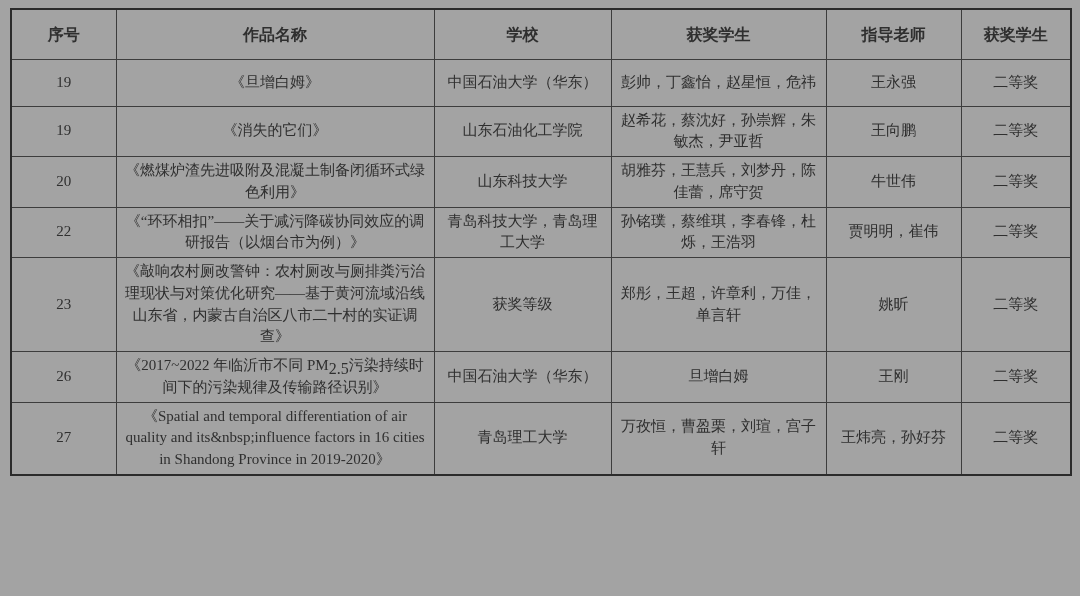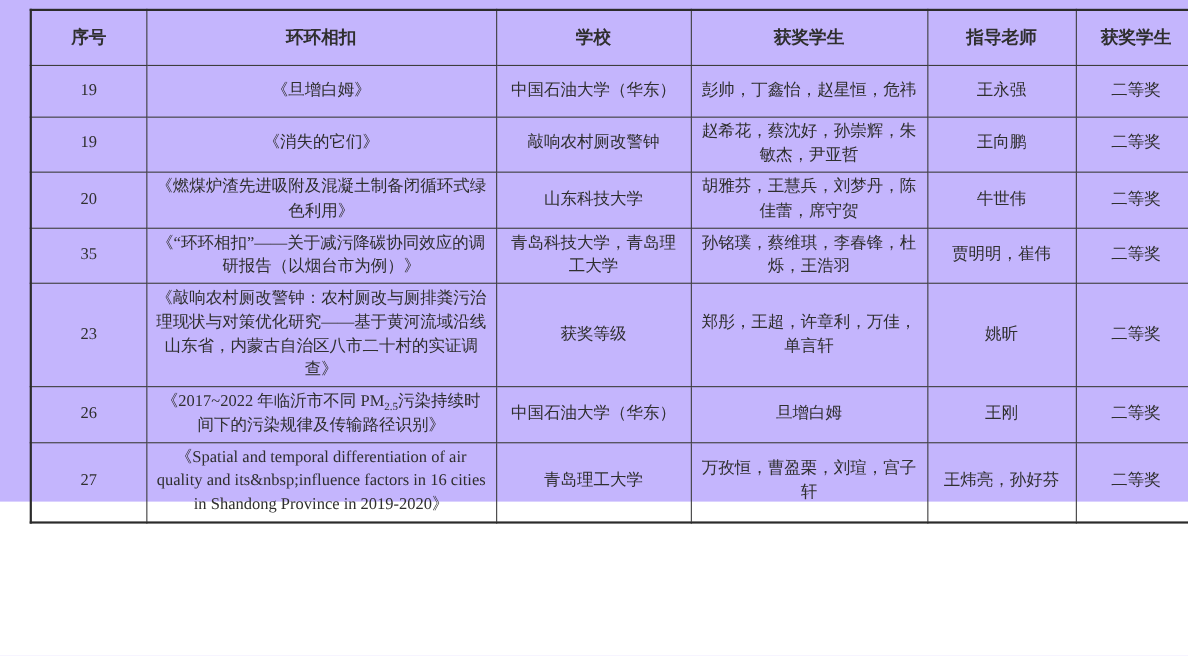--- a/index.html
+++ b/index.html
@@ -6,24 +6,24 @@
     margin: 0;
     padding: 0;
     background: #ffffff;
     width: 1080px;
     height: 596px;
     overflow: hidden;
     font-family: "Liberation Serif", "DejaVu Serif", serif;
   }
   .page {
     width: 1080px;
-    height: 456px;
+    height: 596px;
     box-sizing: border-box;
-    padding: 8px 10px 6px 27px;
-    background: #c4b5fd;
+    padding: 8px 10px 6px 10px;
+    background: #a3a3a3;
   }
   table.awards {
     border-collapse: collapse;
     table-layout: fixed;
     width: 1060px;
     color: #2f2f2f;
   }
   table.awards col.c-no       { width: 105px; }
   table.awards col.c-title    { width: 318px; }
   table.awards col.c-school   { width: 177px; }
@@ -43,74 +43,74 @@
   }
   table.awards { border: 2px solid #2b2b2b; }
   table.awards thead tr { height: 50px; }
   table.awards thead th {
     font-weight: bold;
     font-size: 16px;
     font-family: "Liberation Sans", "DejaVu Sans", sans-serif;
   }
   table.awards tbody tr { height: 47px; }
   table.awards td sub {
-    font-size: 10px;
+    font-size: 16px;
     line-height: 0;
   }
 </style>
 </head>
 <body>
 
 <div class="page">
   <table class="awards">
     <colgroup>
       <col class="c-no">
         <col class="c-title">
         <col class="c-school">
       <col class="c-students">
         <col class="c-teachers">
         <col class="c-award">
     </colgroup>
     <thead>
       <tr id="header-row">
           <th>序号</th>
-          <th>环环相扣</th>
+          <th>作品名称</th>
           <th>学校</th>
           <th>获奖学生</th>
           <th>指导老师</th>
           <th>获奖学生</th>
         </tr>
     </thead>
     <tbody id="table-body">
         <tr>
           <td>19</td>
           <td>《旦增白姆》</td>
           <td>中国石油大学（华东）</td>
           <td>彭帅，丁鑫怡，赵星恒，危祎</td>
           <td>王永强</td>
           <td>二等奖</td>
         </tr>
         <tr>
           <td>19</td>
           <td>《消失的它们》</td>
-          <td>敲响农村厕改警钟</td>
+          <td>山东石油化工学院</td>
           <td>赵希花，蔡沈好，孙崇辉，朱敏杰，尹亚哲</td>
           <td>王向鹏</td>
           <td>二等奖</td>
         </tr>
         <tr>
           <td>20</td>
           <td>《燃煤炉渣先进吸附及混凝土制备闭循环式绿色利用》</td>
           <td>山东科技大学</td>
           <td>胡雅芬，王慧兵，刘梦丹，陈佳蕾，席守贺</td>
           <td>牛世伟</td>
           <td>二等奖</td>
         </tr>
         <tr>
-          <td>35</td>
+          <td>22</td>
           <td>《“环环相扣”——关于减污降碳协同效应的调研报告（以烟台市为例）》</td>
           <td>青岛科技大学，青岛理工大学</td>
           <td>孙铭璞，蔡维琪，李春锋，杜烁，王浩羽</td>
           <td>贾明明，崔伟</td>
           <td>二等奖</td>
         </tr>
         <tr>
           <td>23</td>
           <td>《敲响农村厕改警钟：农村厕改与厕排粪污治理现状与对策优化研究——基于黄河流域沿线山东省，内蒙古自治区八市二十村的实证调查》</td>
           <td>获奖等级</td>

